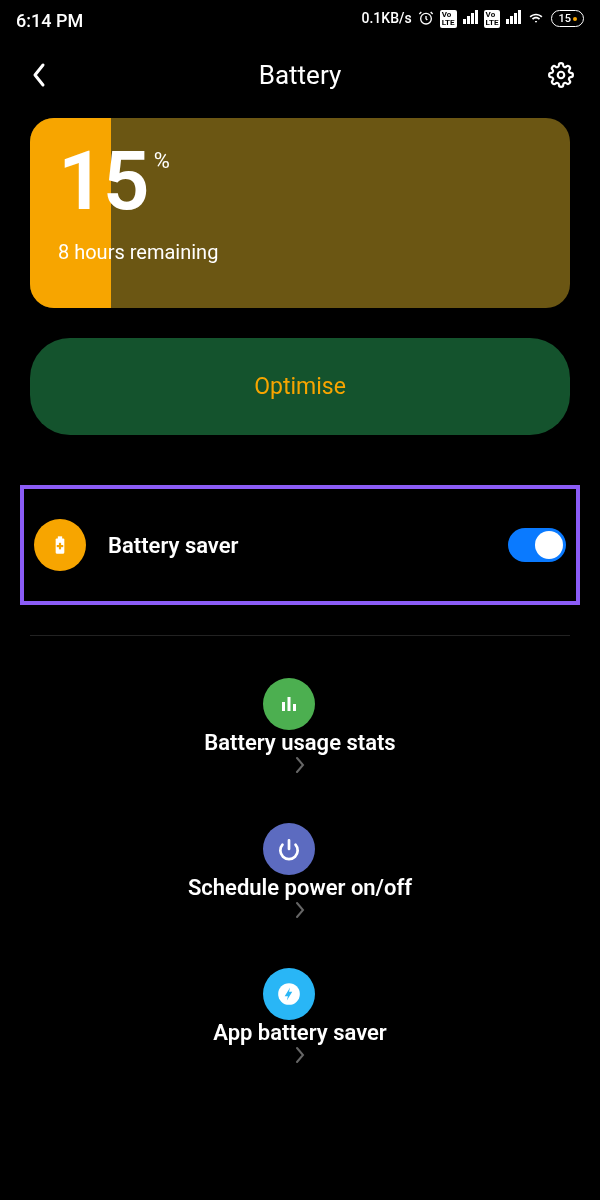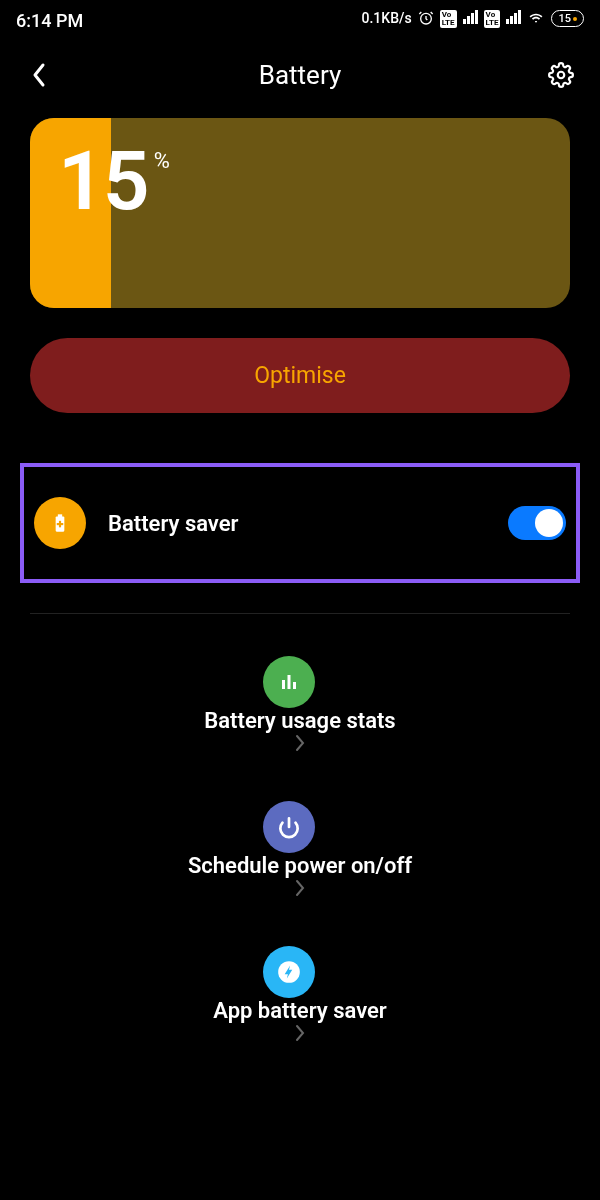--- a/index.html
+++ b/index.html
@@ -147,23 +147,23 @@
       font-weight: 400;
       margin-top: 8px;
       margin-left: 6px;
     }
     .battery-remaining {
       font-size: 20px;
       margin-top: 18px;
       font-weight: 400;
     }
     .optimise-btn {
-      background: #7f1d1d;
+      background: #14532d;
       border-radius: 40px;
-      height: 75px;
+      height: 97px;
       display: flex;
       align-items: center;
       justify-content: center;
       color: #f7a500;
       font-size: 23px;
       font-weight: 400;
       margin-bottom: 50px;
     }
     .highlight-box {
       border: 4px solid #8b5cf6;
@@ -290,20 +290,21 @@
 </div>
 
 <div class="content">
   <div class="battery-card">
     <div class="battery-fill"></div>
     <div class="battery-info">
       <div class="battery-percent">
         <span class="battery-number">15</span>
         <span class="battery-unit">%</span>
       </div>
+      <div class="battery-remaining">8 hours remaining</div>
     </div>
   </div>
 
   <div class="optimise-btn">
     <span>Optimise</span>
   </div>
 
   <div class="highlight-box">
     <div class="list-item">
       <div class="list-icon icon-orange">

